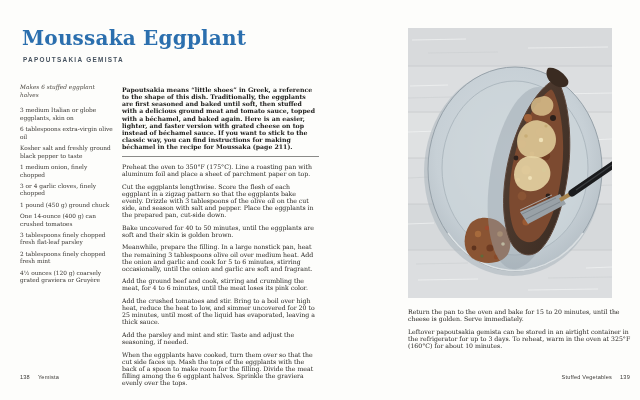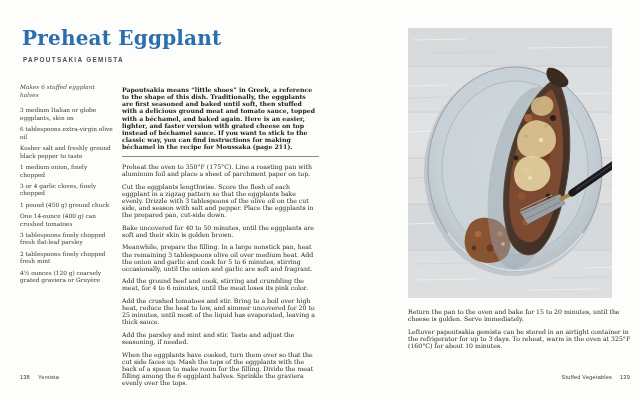--- a/index.html
+++ b/index.html
@@ -51,21 +51,21 @@
     position:absolute; left:408px; top:308px; width:224px;
     font-size:6.2px; line-height:1.16; color:#262420;
   }
   .caption p { margin-bottom:5.6px; }
 </style>
 </head>
 <body>
 
 <div class="spread">
 
-  <h1 class="recipe-title">Preheat Eggplant</h1>
+  <h1 class="recipe-title">Moussaka Eggplant</h1>
   <div class="recipe-subtitle">PAPOUTSAKIA GEMISTA</div>
 
   <aside class="ingredients">
     <p class="yield">Makes 6 stuffed eggplant halves</p>
     <p class="ing">3 medium Italian or globe eggplants, skin on</p>
     <p class="ing">6 tablespoons extra-virgin olive oil</p>
     <p class="ing">Kosher salt and freshly ground black pepper to taste</p>
     <p class="ing">1 medium onion, finely chopped</p>
     <p class="ing">3 or 4 garlic cloves, finely chopped</p>
     <p class="ing">1 pound (450 g) ground chuck</p>

